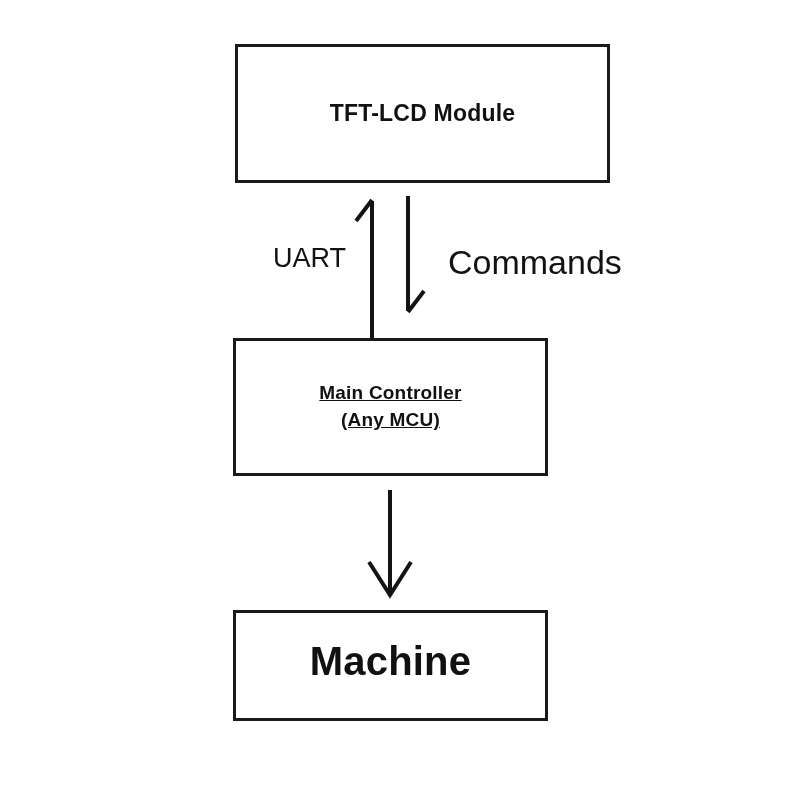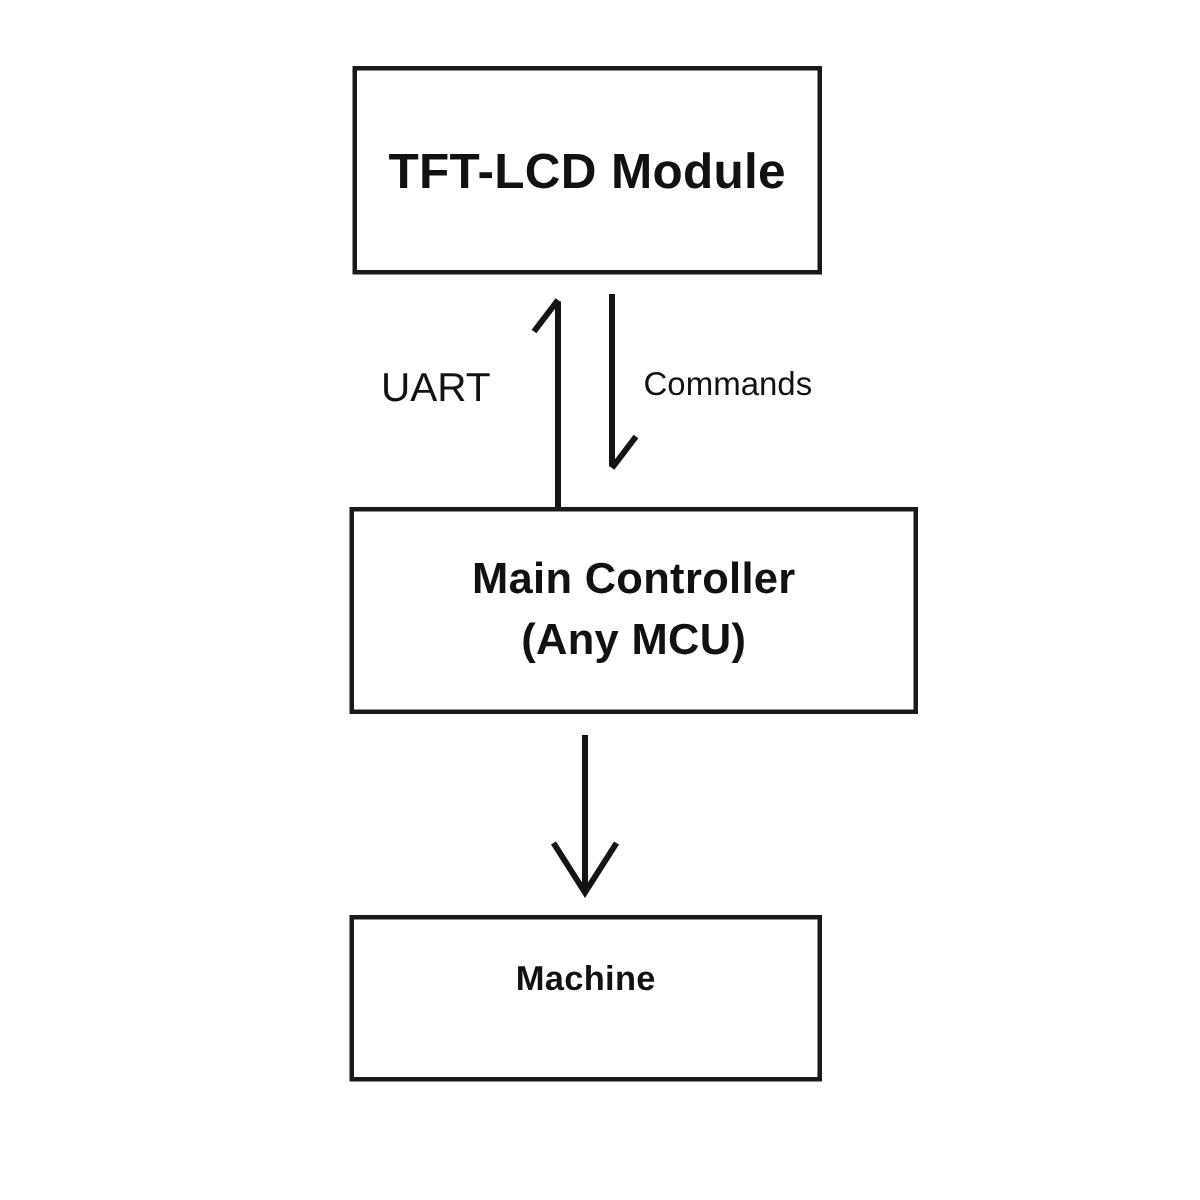--- a/index.html
+++ b/index.html
@@ -34,59 +34,61 @@
     letter-spacing: 0.2px;
   }
   .node-box .line {
     display: block;
     white-space: nowrap;
   }
 
   #box-tft {
     left: 235px;
     top: 44px;
-    width: 313px;
+    width: 375px;
     height: 139px;
-    font-size: 33px;
+    font-size: 23px;
     line-height: 1.45;
   }
   #box-controller {
     left: 233px;
     top: 338px;
-    width: 379px;
+    width: 315px;
     height: 138px;
-    font-size: 29px;
+    font-size: 19px;
     line-height: 1.42;
+    text-decoration: underline;
   }
   #box-machine {
     left: 233px;
     top: 610px;
     width: 315px;
     height: 111px;
-    font-size: 23px;
+    font-size: 40px;
     justify-content: flex-start;
     padding-top: 26px;
   }
 
   
   .edge-label {
     position: absolute;
     white-space: nowrap;
     font-weight: normal;
     color: #121212;
+    margin-left: 19px;
   }
   #label-uart {
     left: 254px;
     top: 243px;
     font-size: 27px;
   }
   #label-commands {
     left: 429px;
     top: 243px;
-    font-size: 22px;
+    font-size: 34px;
   }
   #label-design-note {
     left: 557px;
     top: 420px;
     font-size: 23px;
   }
 
   
   #arrow-layer {
     position: absolute;

